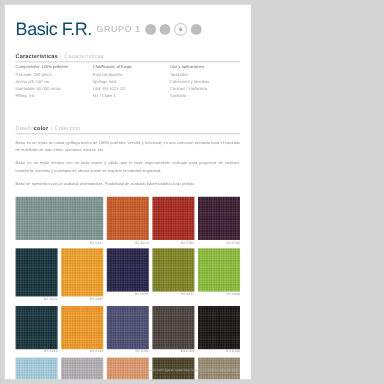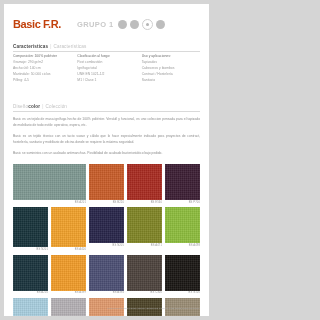--- a/index.html
+++ b/index.html
@@ -16,26 +16,26 @@
     box-sizing:border-box;
     overflow:hidden;
   }
 
   
   .header{
     position:absolute;left:9px;top:9px;right:9px;height:22px;
     display:flex;align-items:center;
   }
   .brand{
-    font-size:11px;font-weight:bold;color:#c2410c;
+    font-size:15px;font-weight:normal;color:#0c4a6e;
     letter-spacing:-0.4px;line-height:1;white-space:nowrap;
   }
   .grupo{
     font-size:7.5px;color:#c9c9c9;font-weight:bold;
-    margin-left:16px;letter-spacing:.4px;white-space:nowrap;
+    margin-left:4px;letter-spacing:.4px;white-space:nowrap;
   }
   .dots{display:flex;align-items:center;gap:3px;margin-left:4px;}
   .dot{
     width:9px;height:9px;border-radius:50%;
     background:#bdbdbd;display:block;
   }
   .dot.ring{
     background:#ffffff;border:0.8px solid #cfcfcf;
     display:flex;align-items:center;justify-content:center;
   }

